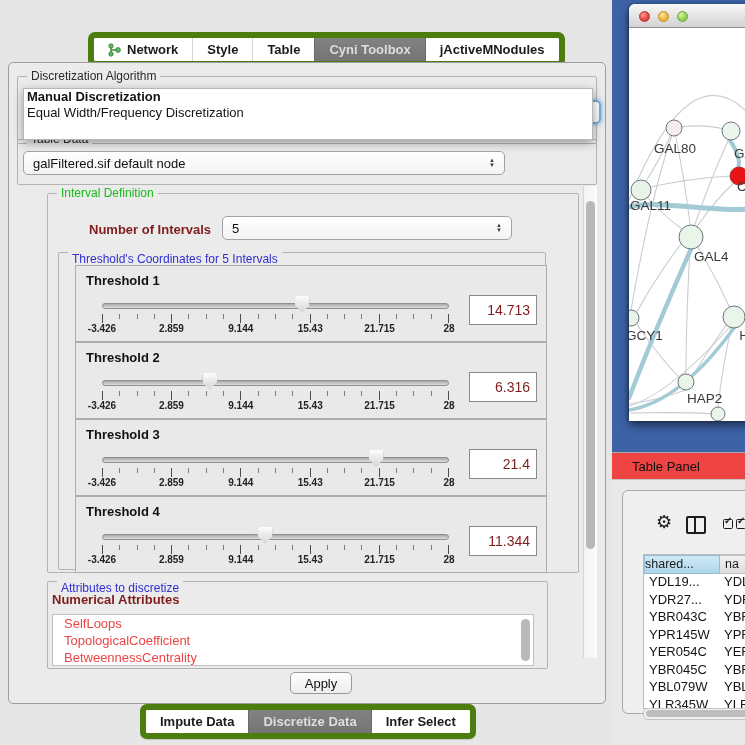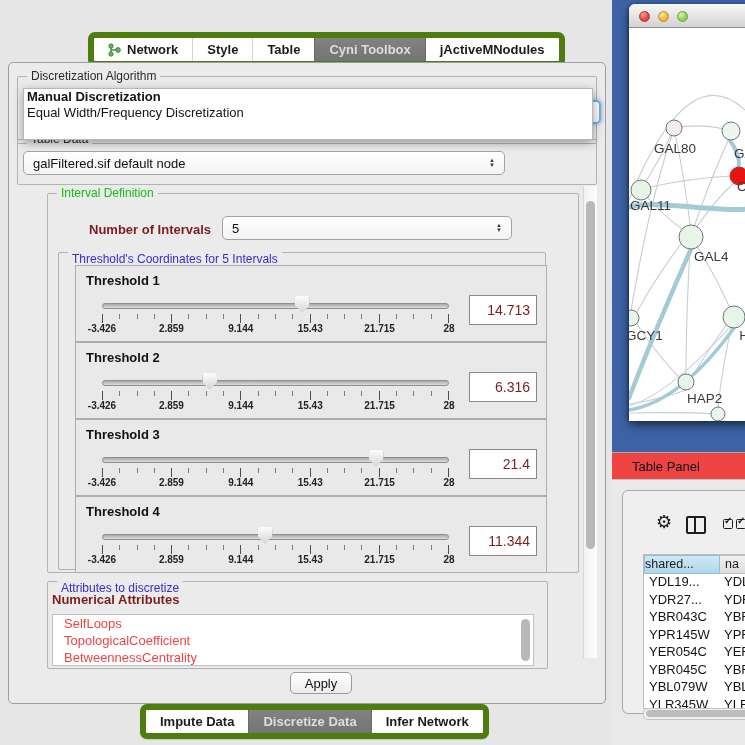--- a/index.html
+++ b/index.html
@@ -283,21 +283,21 @@
   </div>
 
   <div class="seg" style="left:140px;top:704px;">
     <div class="tab">
         <span>Impute Data</span>
       </div>
     <div class="tab sel">
         <span>Discretize Data</span>
       </div>
     <div class="tab afterSel">
-        <span>Infer Network</span>
+        <span>Infer Select</span>
       </div>
   </div>
 
   <div class="desktop">
     <div class="net-window">
       <div class="net-titlebar">
         <span class="light red"></span>
         <span class="light yellow"></span>
         <span class="light green"></span>
       </div>

